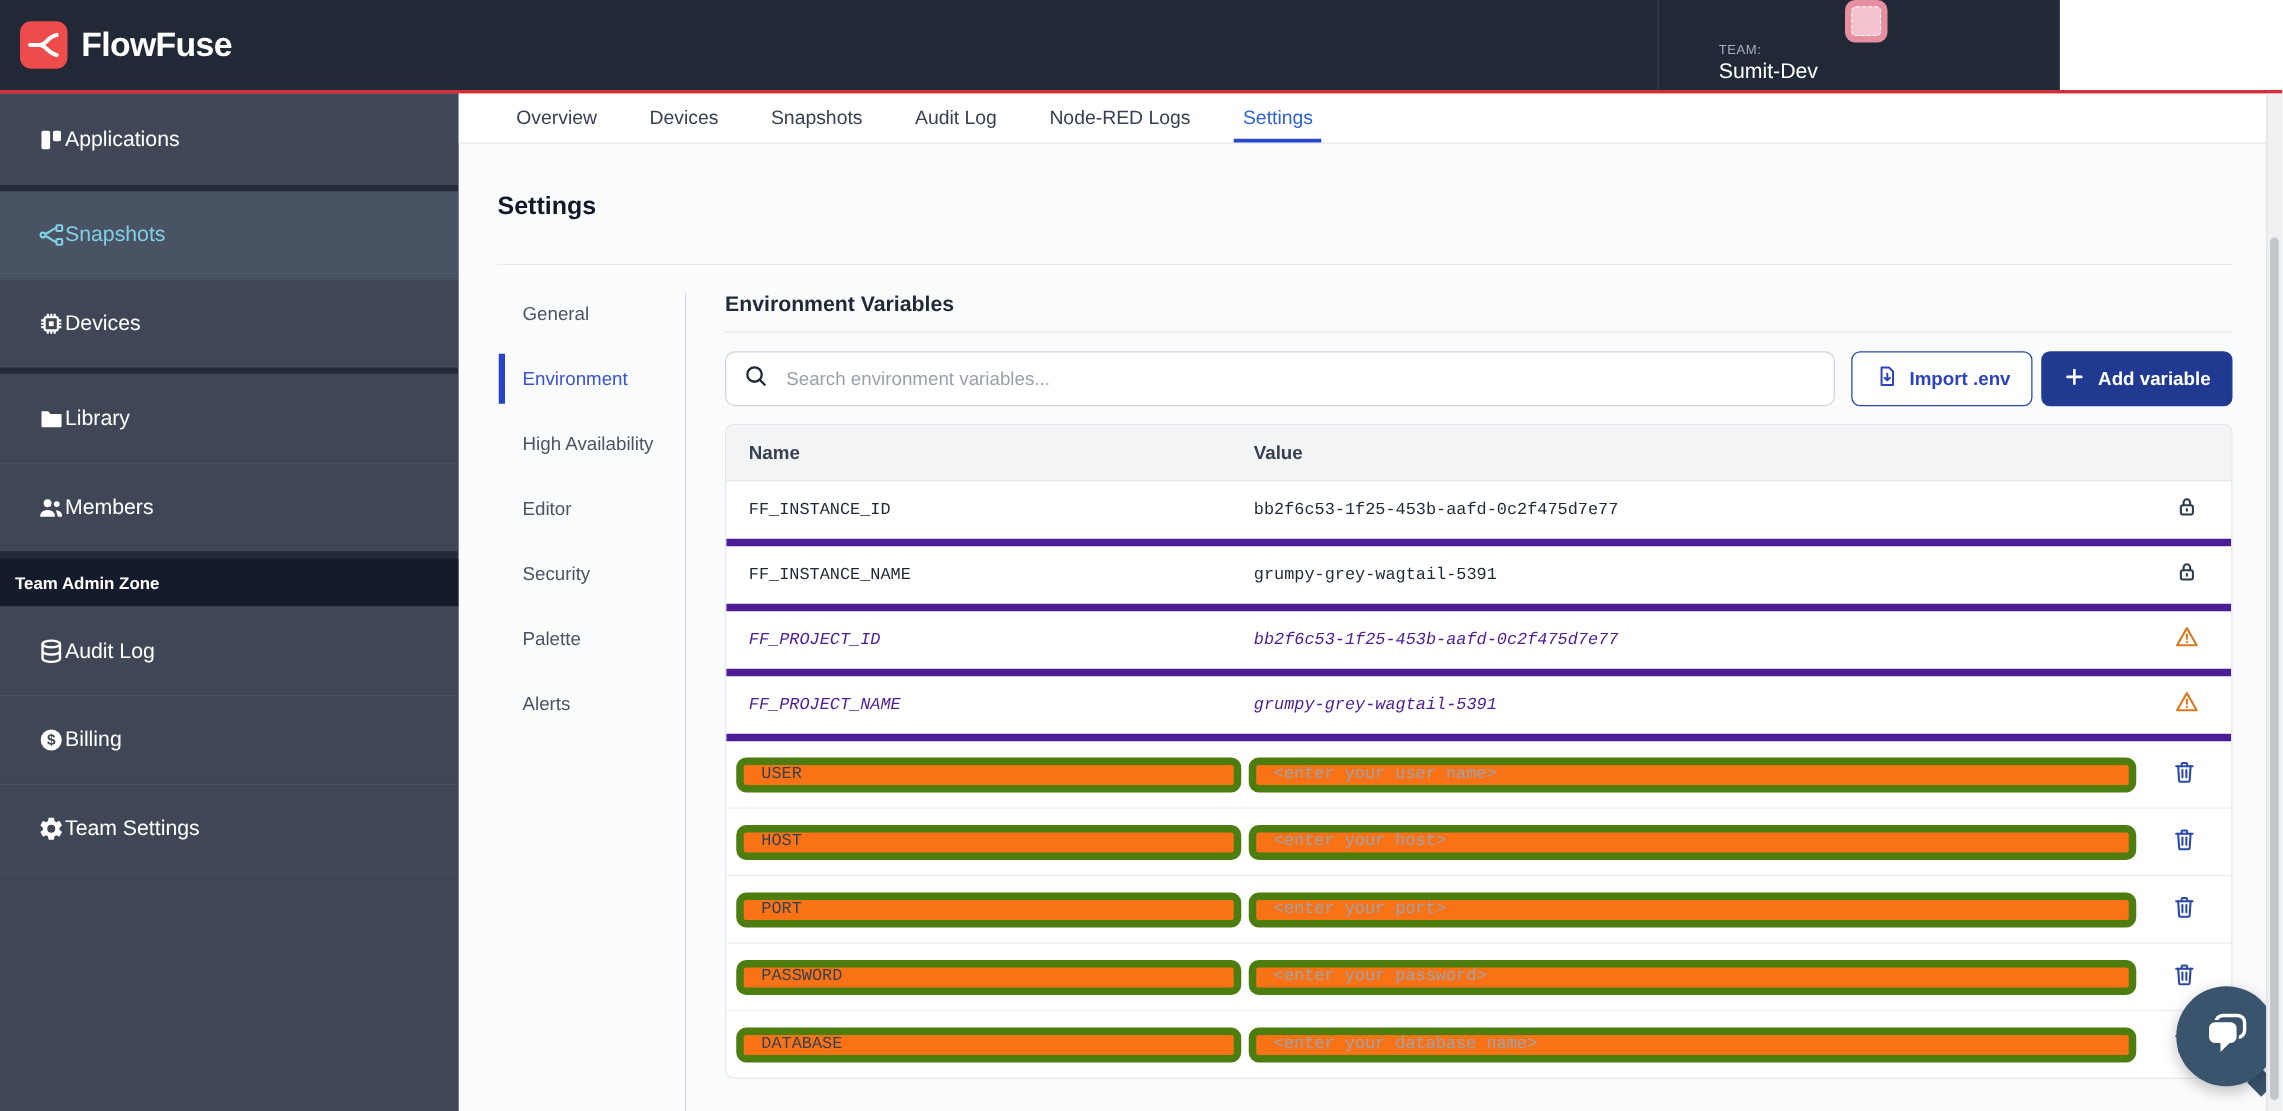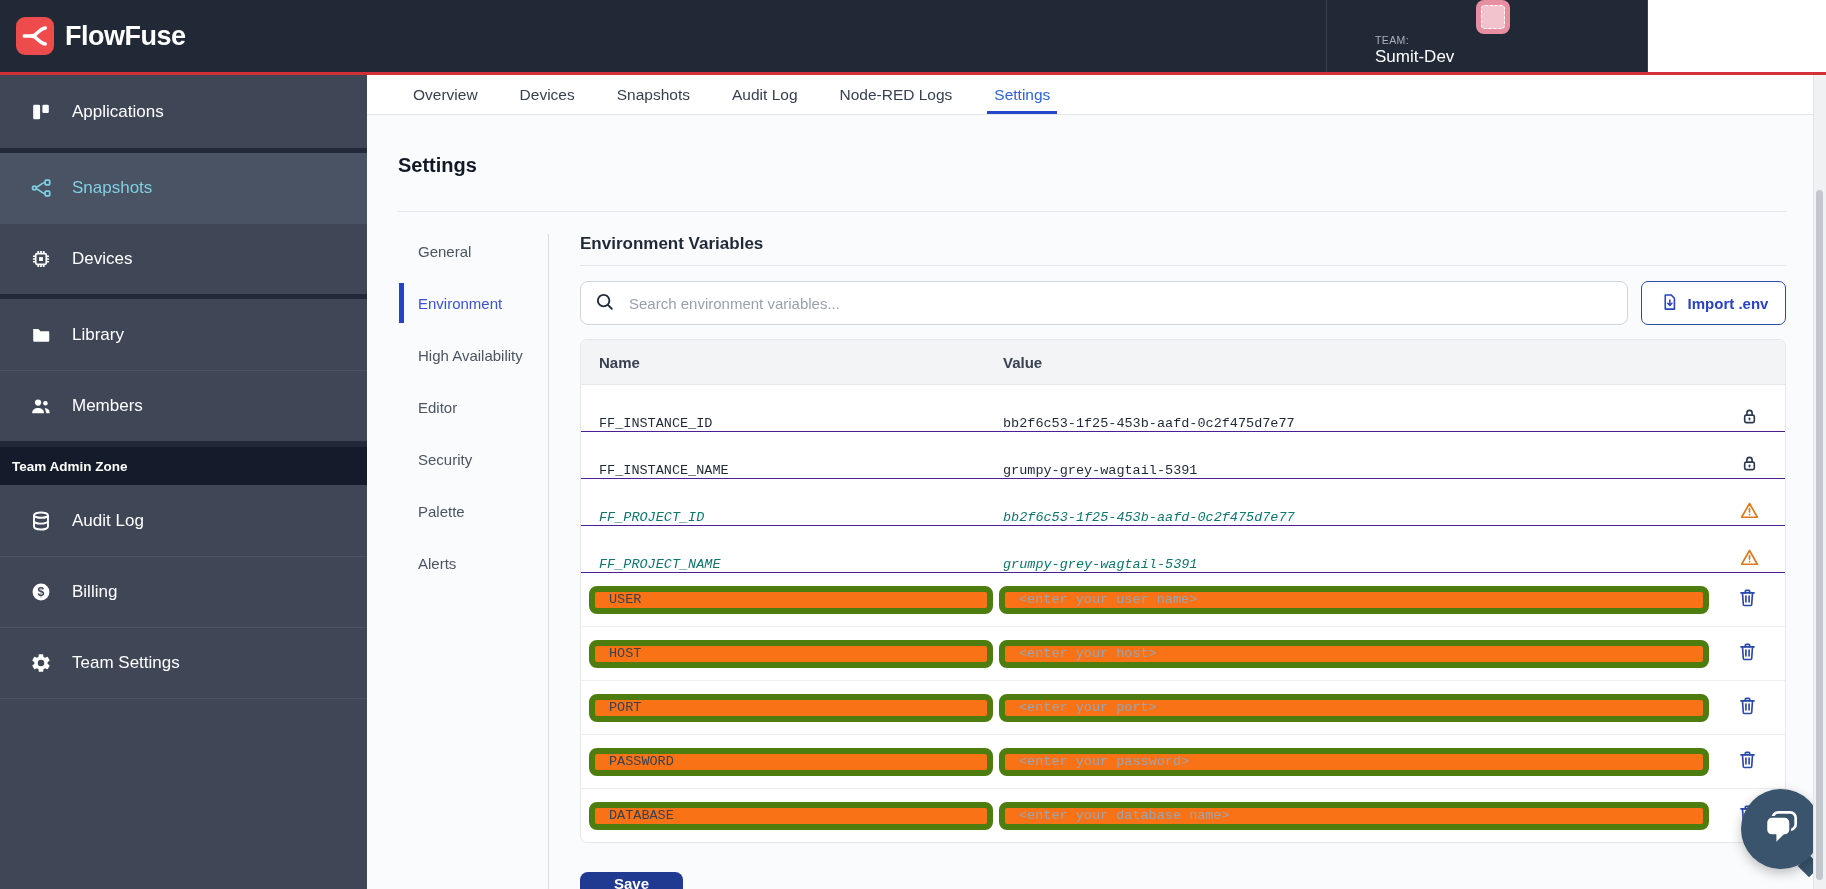--- a/index.html
+++ b/index.html
@@ -19,21 +19,21 @@
   .team-select{display:flex;align-items:center;height:72px;cursor:pointer;padding:0 22px 0 34px;flex-direction:column;}
   .team-avatar{width:34px;height:34px;border-radius:8px;background:#e78fa0;position:relative;overflow:hidden;flex:0 0 auto;}
   .team-avatar .inner{position:absolute;left:5px;top:5px;right:5px;bottom:5px;background:#f3c3cd;border-radius:4px;border:1px dashed #ffffff;}
   .team-text{margin-left:14px;width:250px;}
   .team-label{font-size:10.5px;color:#aab0bb;letter-spacing:.4px;}
   .team-name{font-size:17px;color:#ffffff;margin-top:1px;}
   .user-menu{display:flex;align-items:center;gap:14px;padding:0 12px 0 28px;height:72px;cursor:pointer;}
   .user-avatar{width:34px;height:34px;border-radius:10px;background:#a89d51;color:#fff;font-size:15px;display:flex;align-items:center;justify-content:center;}
   
   .sidebar{position:absolute;left:0;top:75px;width:367px;height:814px;background:#222a39;display:flex;flex-direction:column;}
-  .side-item{background:#3f4656;display:flex;align-items:center;padding-left:30px;gap:20px;color:#ffffff;font-size:17px;cursor:pointer;flex:0 0 auto;}
+  .side-item{background:#3f4656;display:flex;align-items:center;padding-left:30px;color:#ffffff;font-size:17px;cursor:pointer;flex:0 0 auto;}
   .side-item .icn{width:22px;height:22px;flex:0 0 auto;display:flex;}
   .h73{height:73px}.h70{height:70px}.h71{height:71px}
   .gap5{height:5px;flex:0 0 auto;}
   .gap6{height:6px;flex:0 0 auto;}
   .tdiv{border-top:1px solid #4b5263;}
   .side-item.active{background:#4a5364;color:#7fd0e3;}
   .admin-bar{height:38px;background:#141b2a;color:#ffffff;font-size:13.5px;font-weight:bold;display:flex;align-items:center;padding-left:12px;flex:0 0 auto;}
   .side-filler{flex:1;background:#3f4656;border-top:1px solid #4b5263;}
   
   .main{position:absolute;left:367px;top:75px;width:1459px;height:814px;background:#fafbfc;}
@@ -59,22 +59,22 @@
   .searchbox input::placeholder{color:#9aa1ad;}
   .btn{display:flex;align-items:center;justify-content:center;gap:9px;border-radius:7px;font-weight:bold;font-size:15px;cursor:pointer;box-sizing:border-box;}
   .btn-outline{width:145px;height:44px;background:#ffffff;border:1.5px solid #2b4aa8;color:#2b43c0;}
   .btn-primary{width:153px;height:44px;background:#203a92;border:1.5px solid #203a92;color:#ffffff;}
   
   .env-table{margin-top:14px;border:1px solid #e4e7eb;border-radius:7px;background:#fff;overflow:hidden;}
   .thead{display:flex;align-items:center;height:44px;background:#f3f4f6;border-bottom:1px solid #e4e7eb;font-size:15px;font-weight:bold;color:#374151;}
   .col-name{width:422px;padding-left:18px;box-sizing:border-box;flex:0 0 auto;}
   .col-value{flex:1;}
   .col-icon{width:72px;flex:0 0 auto;display:flex;justify-content:center;}
-  .trow{display:flex;align-items:flex-end;height:46px;border-bottom:1px solid #4c1d95;font-family:"Liberation Mono","DejaVu Sans Mono",monospace;font-size:13.5px;color:#1f2937;}
-  .trow.deprecated{color:#0f766e;font-style:italic;}
+  .trow{display:flex;align-items:center;height:46px;border-bottom:6px solid #4c1d95;font-family:"Liberation Mono","DejaVu Sans Mono",monospace;font-size:13.5px;color:#1f2937;}
+  .trow.deprecated{color:#4c1d95;font-style:italic;}
   .erow{display:flex;align-items:center;height:53px;border-bottom:1px solid #eceef1;}
   .erow:last-child,.trow.lastrow{border-bottom:none;}
   .erow .cell-name{width:404px;margin-left:8px;flex:0 0 auto;}
   .erow .cell-value{width:710px;margin-left:6px;flex:0 0 auto;}
   .erow input{width:100%;height:28px;box-sizing:border-box;border:6px solid #4d7c0f;border-radius:8px;padding:0 14px;font-family:"Liberation Mono","DejaVu Sans Mono",monospace;font-size:13.5px;color:#374151;background:#f97316;outline:none;}
   .erow input::placeholder{color:#9ca3af;}
   .erow .col-icon{flex:1;}
   .save-btn{margin-top:29px;width:103px;height:40px;background:#203a92;color:#fff;border:none;border-radius:8px;font-weight:bold;font-size:15px;font-family:"Liberation Sans",sans-serif;cursor:pointer;}
   
   .chat-tail{position:absolute;left:1801px;top:858px;width:16px;height:16px;background:#3a546d;transform:rotate(45deg);}
@@ -246,20 +246,28 @@
           <div class="btn btn-outline">
             <span>
               <svg width="20" height="20" viewBox="0 0 24 24" fill="none" stroke="#2b43c0" stroke-width="1.9" stroke-linecap="round" stroke-linejoin="round">
                 <path d="M7.5 3.5h7l4 4v13h-11z"></path>
                   <path d="M13 9.5v6"></path>
                   <polyline points="10.5 13.5 13 16 15.5 13.5"></polyline>
               </svg>
             </span>
             <span>Import .env</span>
           </div>
+          <div class="btn btn-primary">
+            <span>
+              <svg width="19" height="19" viewBox="0 0 24 24" fill="none" stroke="#ffffff" stroke-width="2.6" stroke-linecap="round">
+                  <path d="M12 5v14M5 12h14"></path>
+                </svg>
+            </span>
+            <span>Add variable</span>
+          </div>
         </div>
 
         <div class="env-table">
           <div class="thead">
             <div class="col-name">Name</div>
             <div class="col-value">Value</div>
             <div class="col-icon"></div>
           </div>
 
           <div class="trow">

